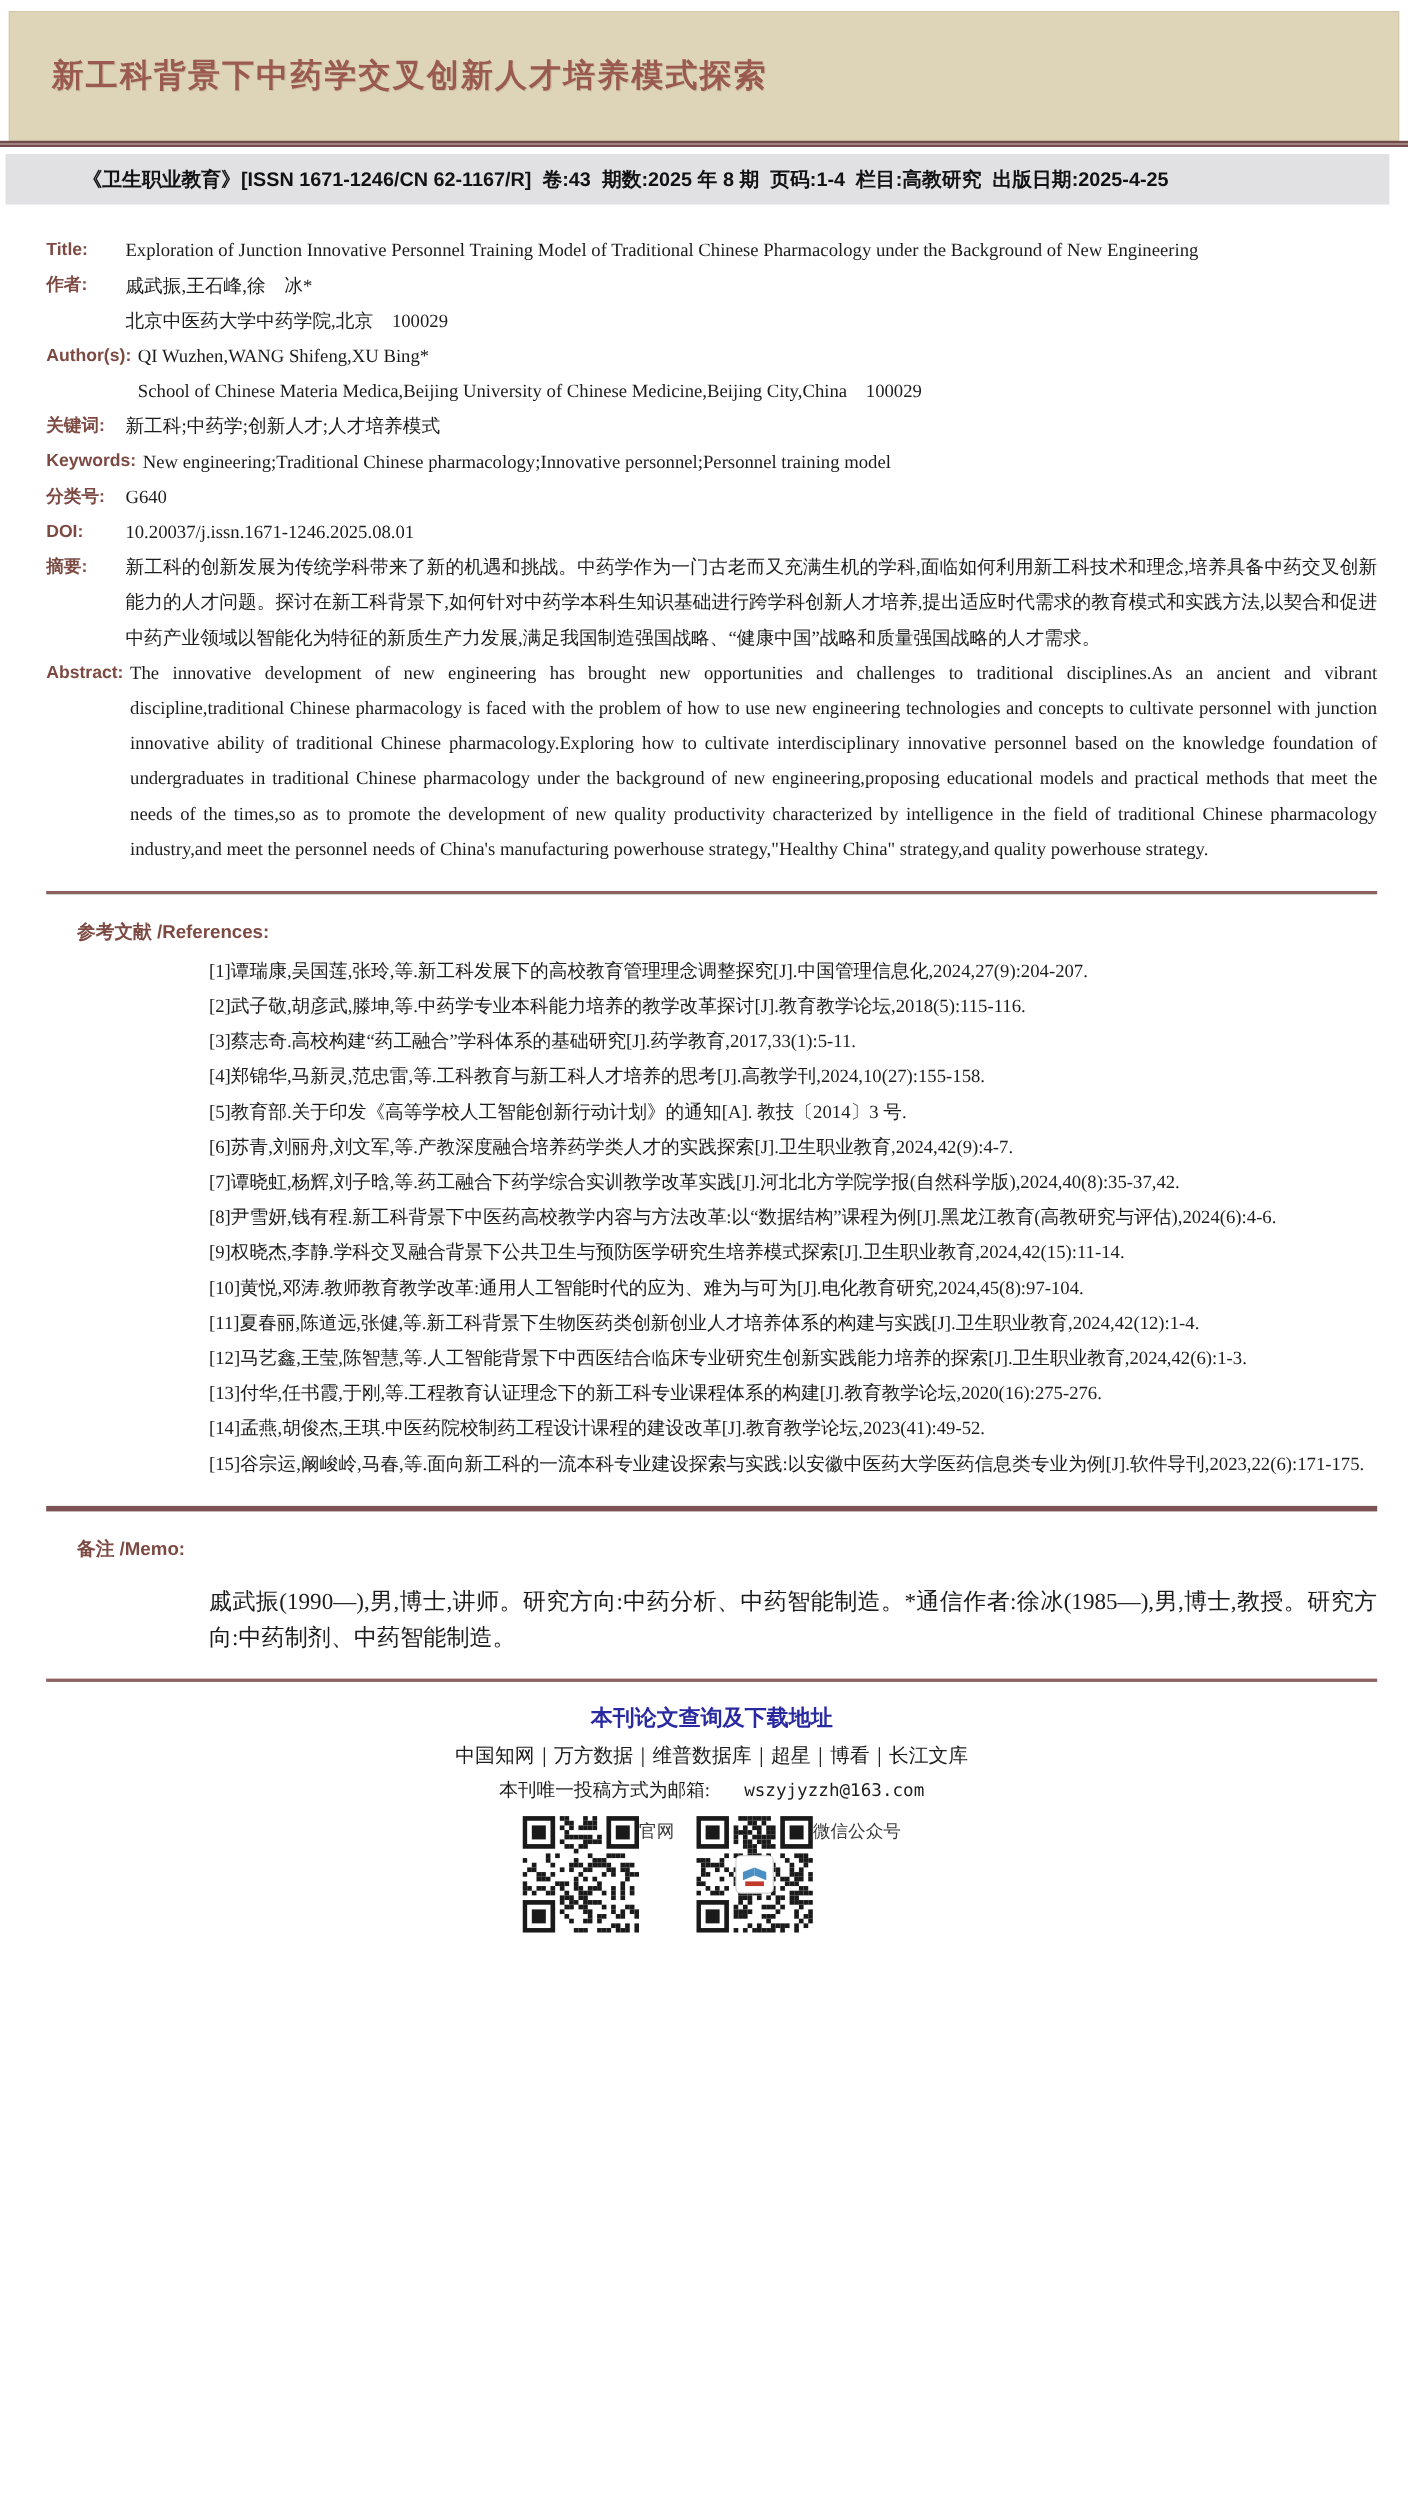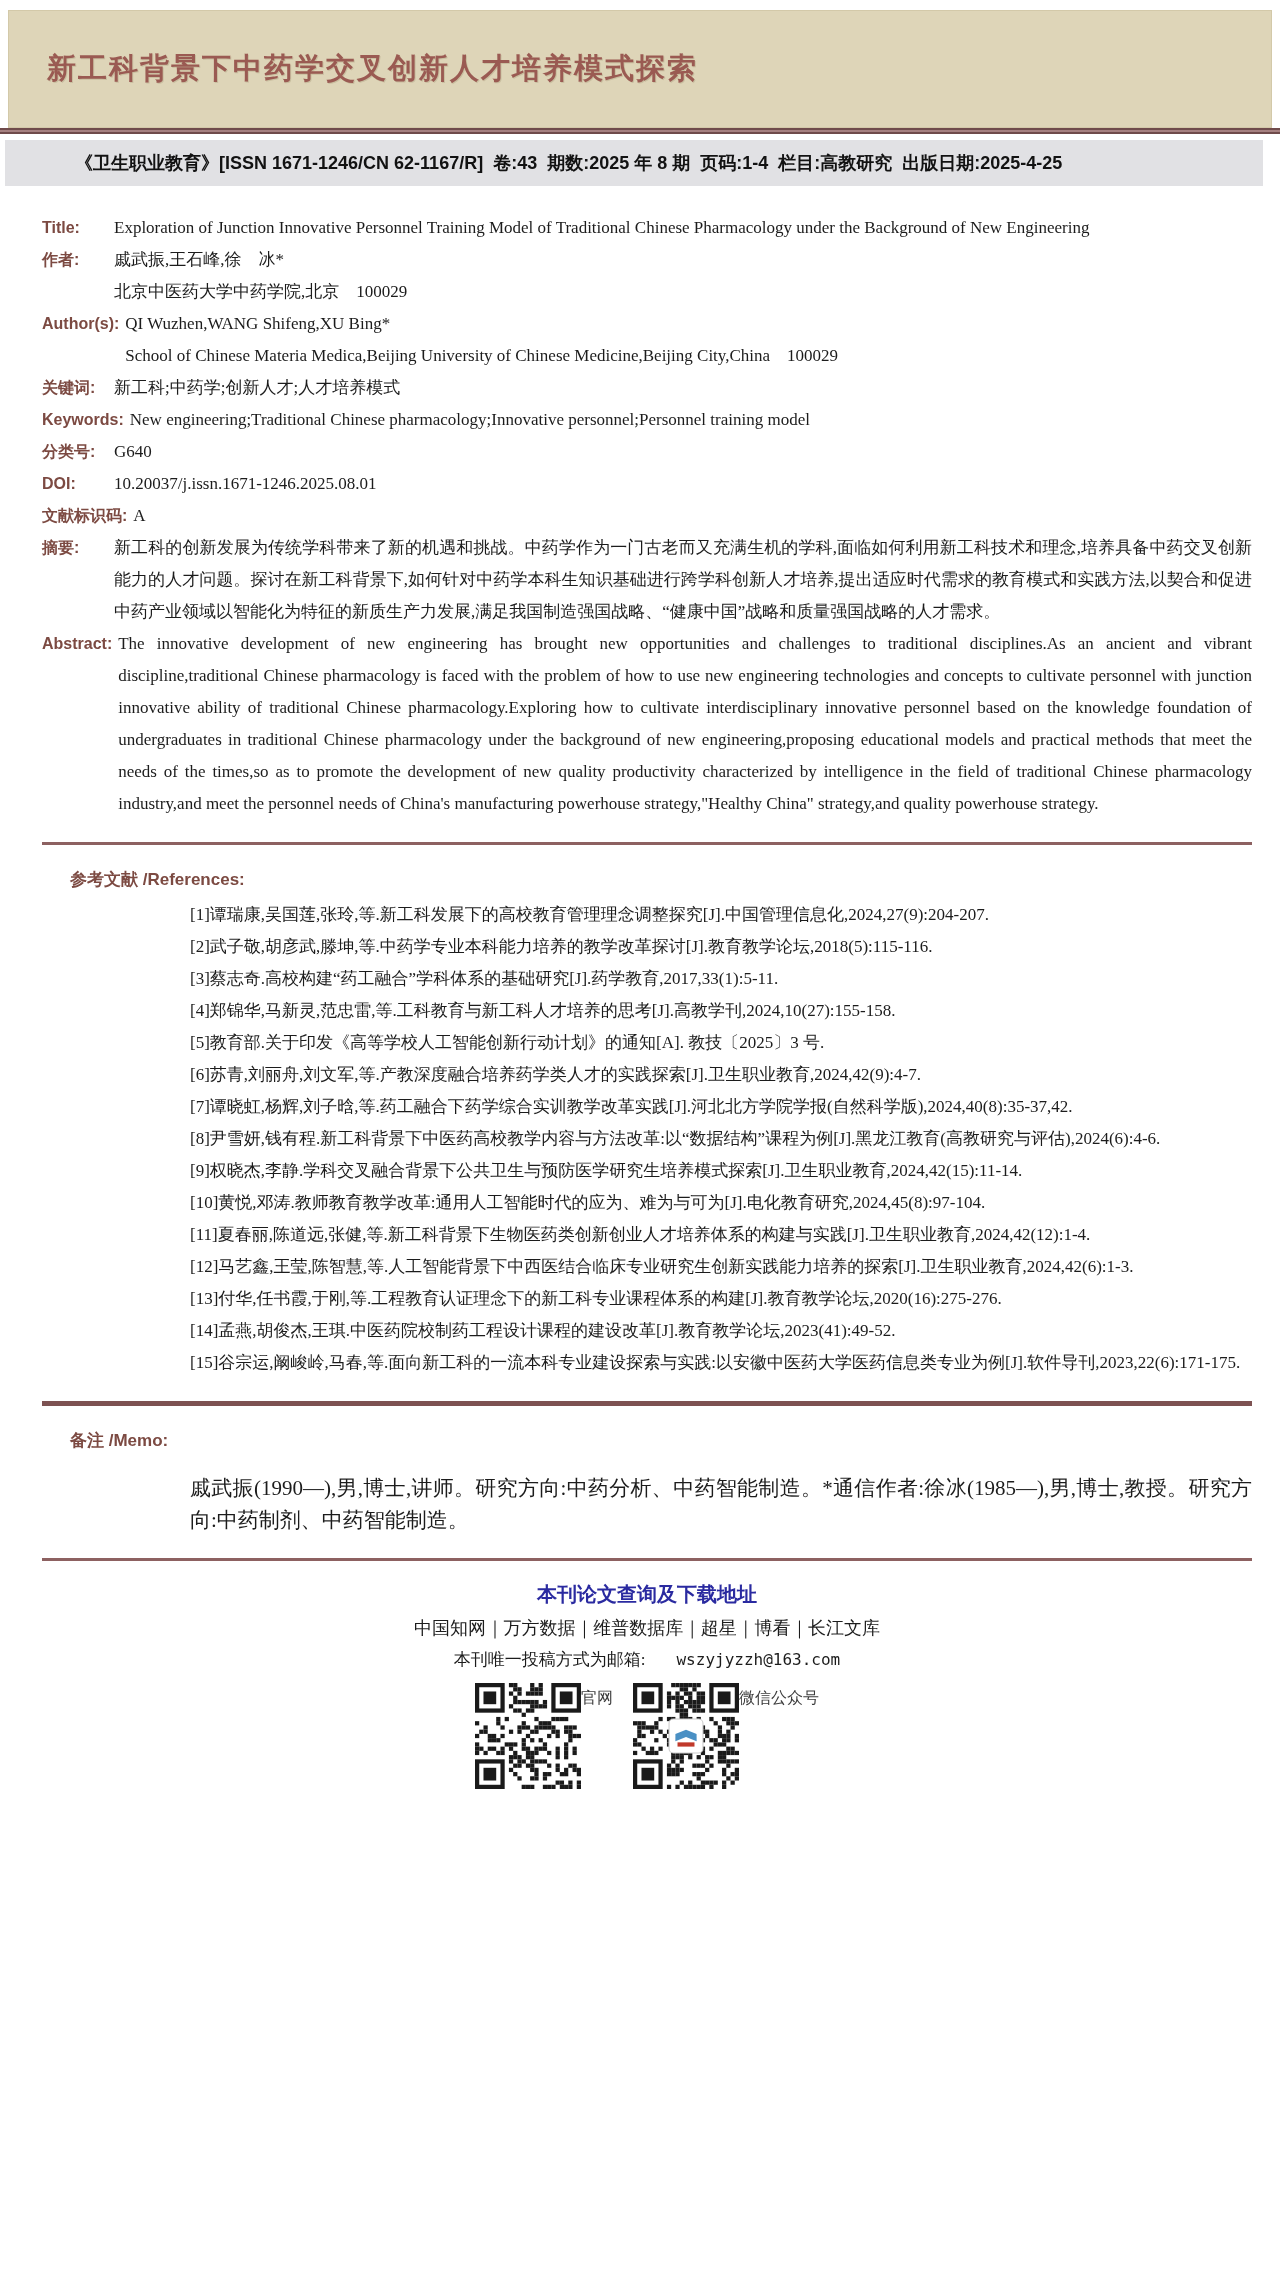--- a/index.html
+++ b/index.html
@@ -125,46 +125,40 @@
         <div class="meta-line">G640</div>
       </div>
     </div>
     <div class="meta-row">
       <div class="meta-label">DOI:</div>
       <div class="meta-value">
         <div class="meta-line">10.20037/j.issn.1671-1246.2025.08.01</div>
       </div>
     </div>
     <div class="meta-row">
-      <div class="meta-label">文献标识码:</div>
-      <div class="meta-value">
-        <div class="meta-line">A</div>
-      </div>
-    </div>
-    <div class="meta-row">
       <div class="meta-label">摘要:</div>
       <div class="meta-value">
         <div class="meta-line">新工科的创新发展为传统学科带来了新的机遇和挑战。中药学作为一门古老而又充满生机的学科,面临如何利用新工科技术和理念,培养具备中药交叉创新能力的人才问题。探讨在新工科背景下,如何针对中药学本科生知识基础进行跨学科创新人才培养,提出适应时代需求的教育模式和实践方法,以契合和促进中药产业领域以智能化为特征的新质生产力发展,满足我国制造强国战略、“健康中国”战略和质量强国战略的人才需求。</div>
       </div>
     </div>
     <div class="meta-row">
       <div class="meta-label">Abstract:</div>
       <div class="meta-value">
         <div class="meta-line">The innovative development of new engineering has brought new opportunities and challenges to traditional disciplines.As an ancient and vibrant discipline,traditional Chinese pharmacology is faced with the problem of how to use new engineering technologies and concepts to cultivate personnel with junction innovative ability of traditional Chinese pharmacology.Exploring how to cultivate interdisciplinary innovative personnel based on the knowledge foundation of undergraduates in traditional Chinese pharmacology under the background of new engineering,proposing educational models and practical methods that meet the needs of the times,so as to promote the development of new quality productivity characterized by intelligence in the field of traditional Chinese pharmacology industry,and meet the personnel needs of China's manufacturing powerhouse strategy,"Healthy China" strategy,and quality powerhouse strategy.</div>
       </div>
     </div>
 
     <div class="rule rule-thin"></div>
     <div class="sec-heading">参考文献 /References:</div>
     <div class="ref-list" id="ref-list">
         <div class="ref-item">[1]谭瑞康,吴国莲,张玲,等.新工科发展下的高校教育管理理念调整探究[J].中国管理信息化,2024,27(9):204-207.</div>
         <div class="ref-item">[2]武子敬,胡彦武,滕坤,等.中药学专业本科能力培养的教学改革探讨[J].教育教学论坛,2018(5):115-116.</div>
         <div class="ref-item">[3]蔡志奇.高校构建“药工融合”学科体系的基础研究[J].药学教育,2017,33(1):5-11.</div>
         <div class="ref-item">[4]郑锦华,马新灵,范忠雷,等.工科教育与新工科人才培养的思考[J].高教学刊,2024,10(27):155-158.</div>
-        <div class="ref-item">[5]教育部.关于印发《高等学校人工智能创新行动计划》的通知[A]. 教技〔2025〕3 号.</div>
+        <div class="ref-item">[5]教育部.关于印发《高等学校人工智能创新行动计划》的通知[A]. 教技〔2014〕3 号.</div>
         <div class="ref-item">[6]苏青,刘丽舟,刘文军,等.产教深度融合培养药学类人才的实践探索[J].卫生职业教育,2024,42(9):4-7.</div>
         <div class="ref-item">[7]谭晓虹,杨辉,刘子晗,等.药工融合下药学综合实训教学改革实践[J].河北北方学院学报(自然科学版),2024,40(8):35-37,42.</div>
         <div class="ref-item">[8]尹雪妍,钱有程.新工科背景下中医药高校教学内容与方法改革:以“数据结构”课程为例[J].黑龙江教育(高教研究与评估),2024(6):4-6.</div>
         <div class="ref-item">[9]权晓杰,李静.学科交叉融合背景下公共卫生与预防医学研究生培养模式探索[J].卫生职业教育,2024,42(15):11-14.</div>
         <div class="ref-item">[10]黄悦,邓涛.教师教育教学改革:通用人工智能时代的应为、难为与可为[J].电化教育研究,2024,45(8):97-104.</div>
         <div class="ref-item">[11]夏春丽,陈道远,张健,等.新工科背景下生物医药类创新创业人才培养体系的构建与实践[J].卫生职业教育,2024,42(12):1-4.</div>
         <div class="ref-item">[12]马艺鑫,王莹,陈智慧,等.人工智能背景下中西医结合临床专业研究生创新实践能力培养的探索[J].卫生职业教育,2024,42(6):1-3.</div>
         <div class="ref-item">[13]付华,任书霞,于刚,等.工程教育认证理念下的新工科专业课程体系的构建[J].教育教学论坛,2020(16):275-276.</div>
         <div class="ref-item">[14]孟燕,胡俊杰,王琪.中医药院校制药工程设计课程的建设改革[J].教育教学论坛,2023(41):49-52.</div>
         <div class="ref-item">[15]谷宗运,阚峻岭,马春,等.面向新工科的一流本科专业建设探索与实践:以安徽中医药大学医药信息类专业为例[J].软件导刊,2023,22(6):171-175.</div>

